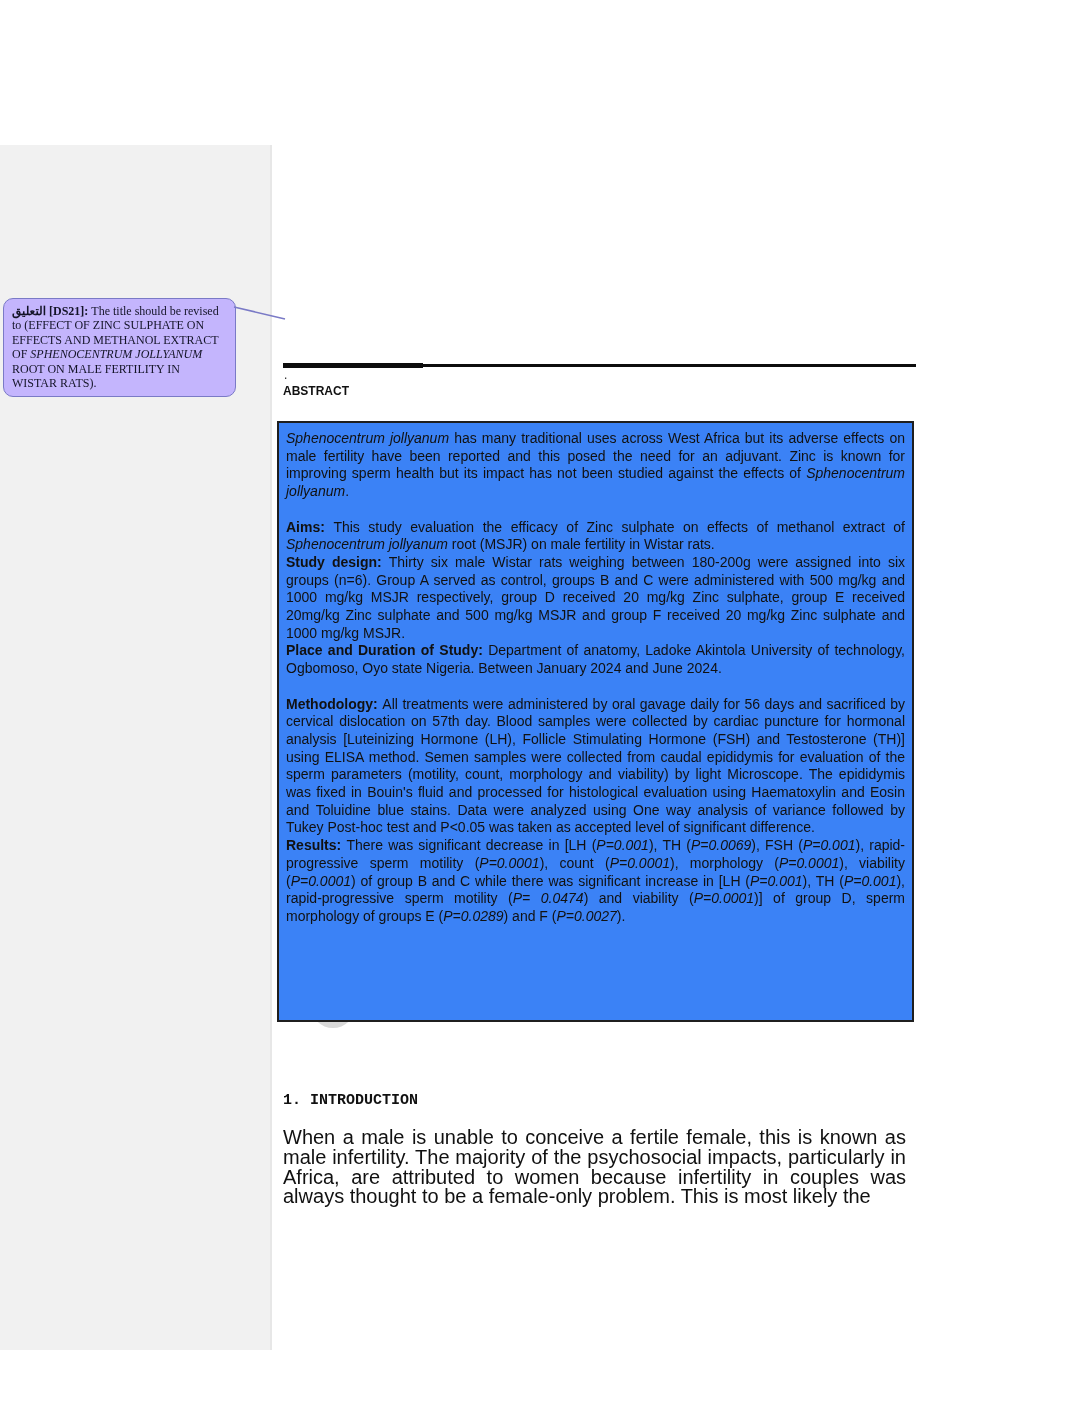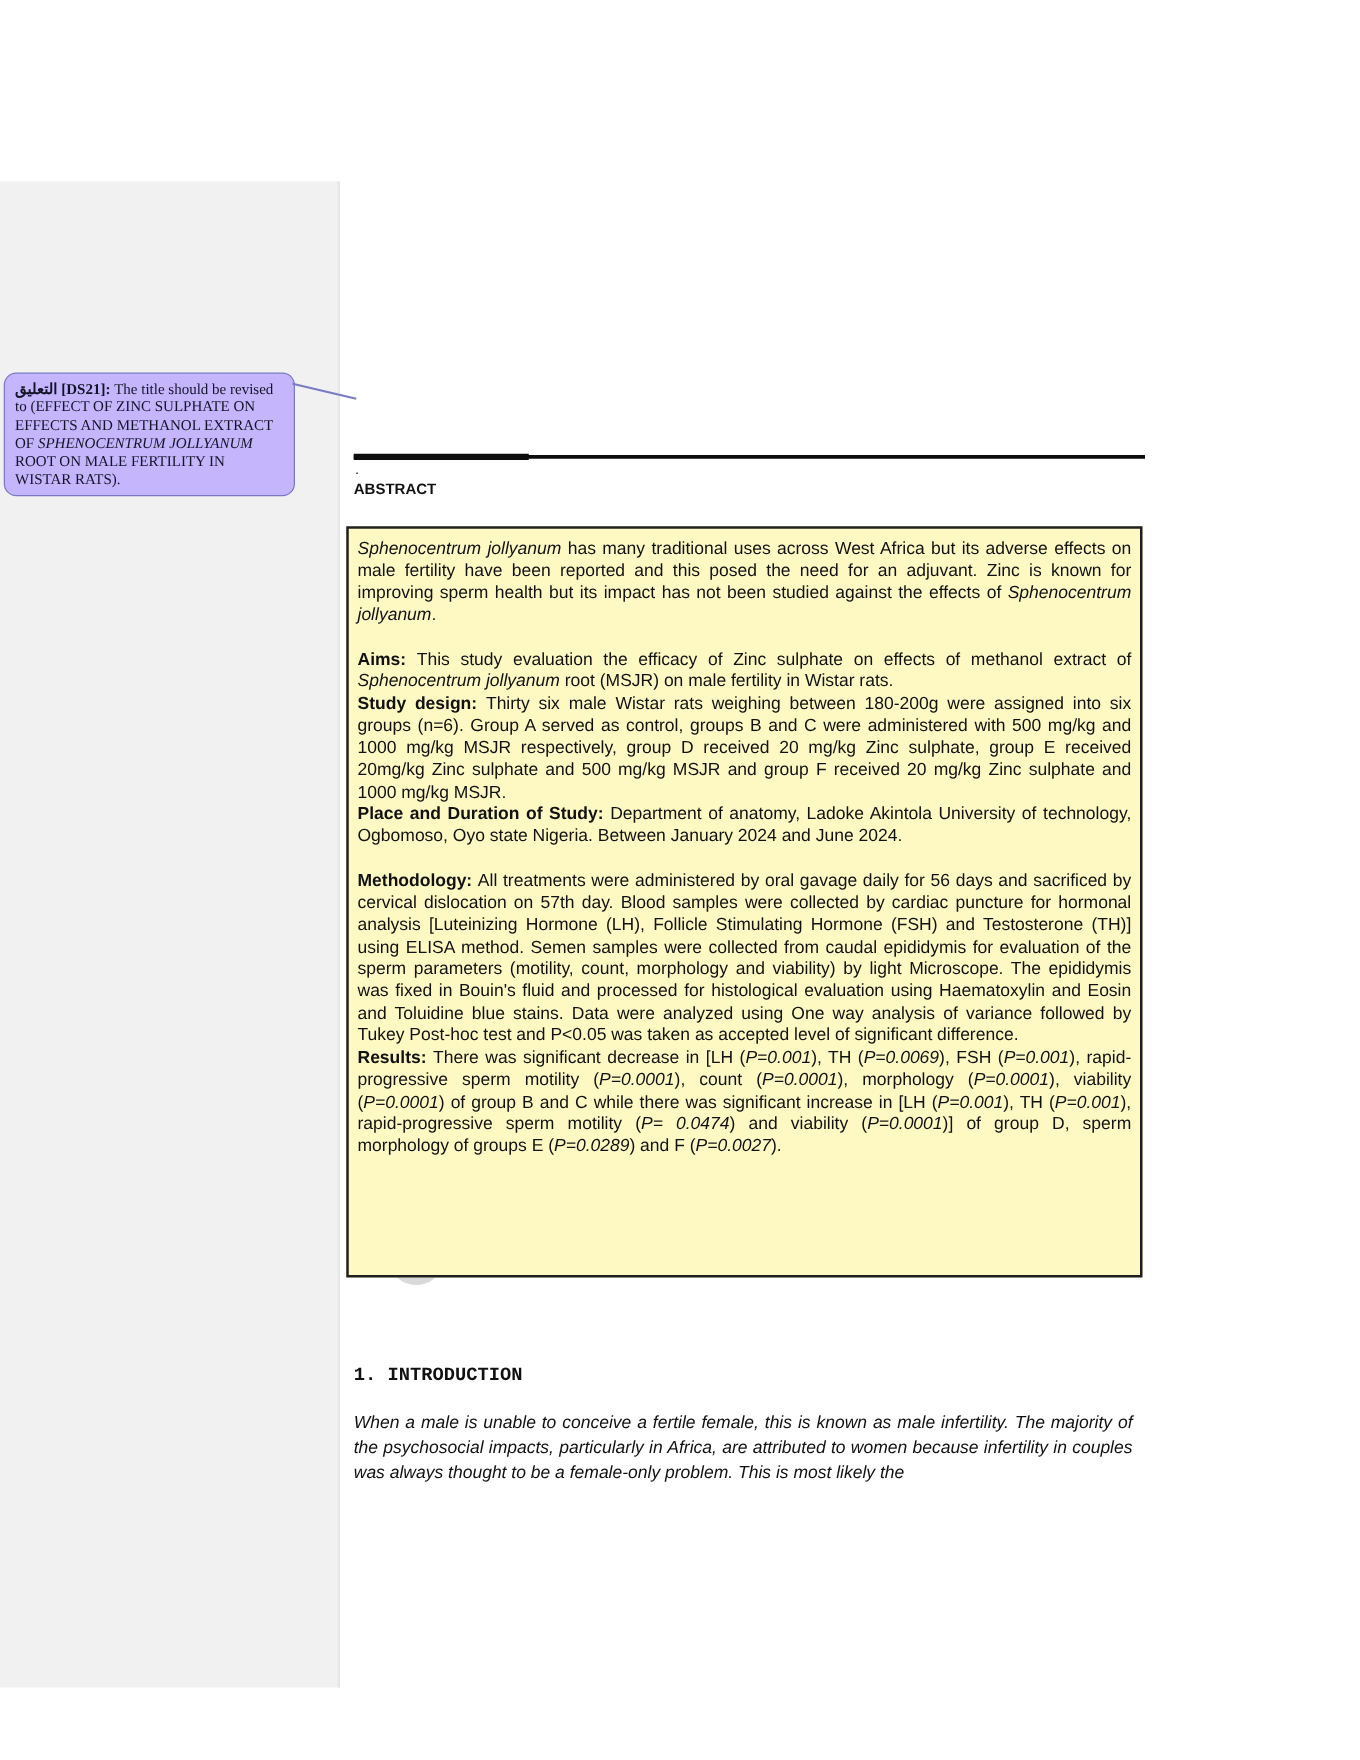--- a/index.html
+++ b/index.html
@@ -42,36 +42,36 @@
   .abstract-heading{position:absolute;left:283px;top:384px;font-size:12px;font-weight:bold;}
   
   .watermark-circle{
     position:absolute;left:311px;top:986px;width:44px;height:42px;
     background:#d9d9d9;border-radius:50%;
   }
   
   .abstract-box{
     position:absolute;left:277px;top:421px;width:637px;height:601px;
     box-sizing:border-box;
-    background:#fef9c3;border:2px solid #1f1f1f;
+    background:#3b82f6;border:2px solid #1f1f1f;
     padding:7px 7px 0 7px;
     font-size:14px;line-height:17.7px;
     overflow:hidden;
   }
   .abstract-box p{margin:0;text-align:justify;}
   .blank-line{height:17.7px;}
   
   .keywords{
     position:absolute;left:283px;top:1039px;width:623px;
     font-size:14.5px;line-height:19.5px;text-align:justify;
   }
   .intro-heading{position:absolute;left:283px;top:1092px;font-size:15px;font-weight:bold;font-family:Liberation Mono, monospace;}
   .intro-paragraph{
     position:absolute;left:283px;top:1128px;width:623px;
-    font-size:14px;line-height:19.8px;text-align:justify;font-style:italic;
+    font-size:20px;line-height:19.8px;text-align:justify;
   }
 </style>
 </head>
 <body>
 
 <div class="canvas" style="--hl:#c6c8ee;">
 
   <div class="margin-panel"></div>
 
   <div class="watermark-circle"></div>

